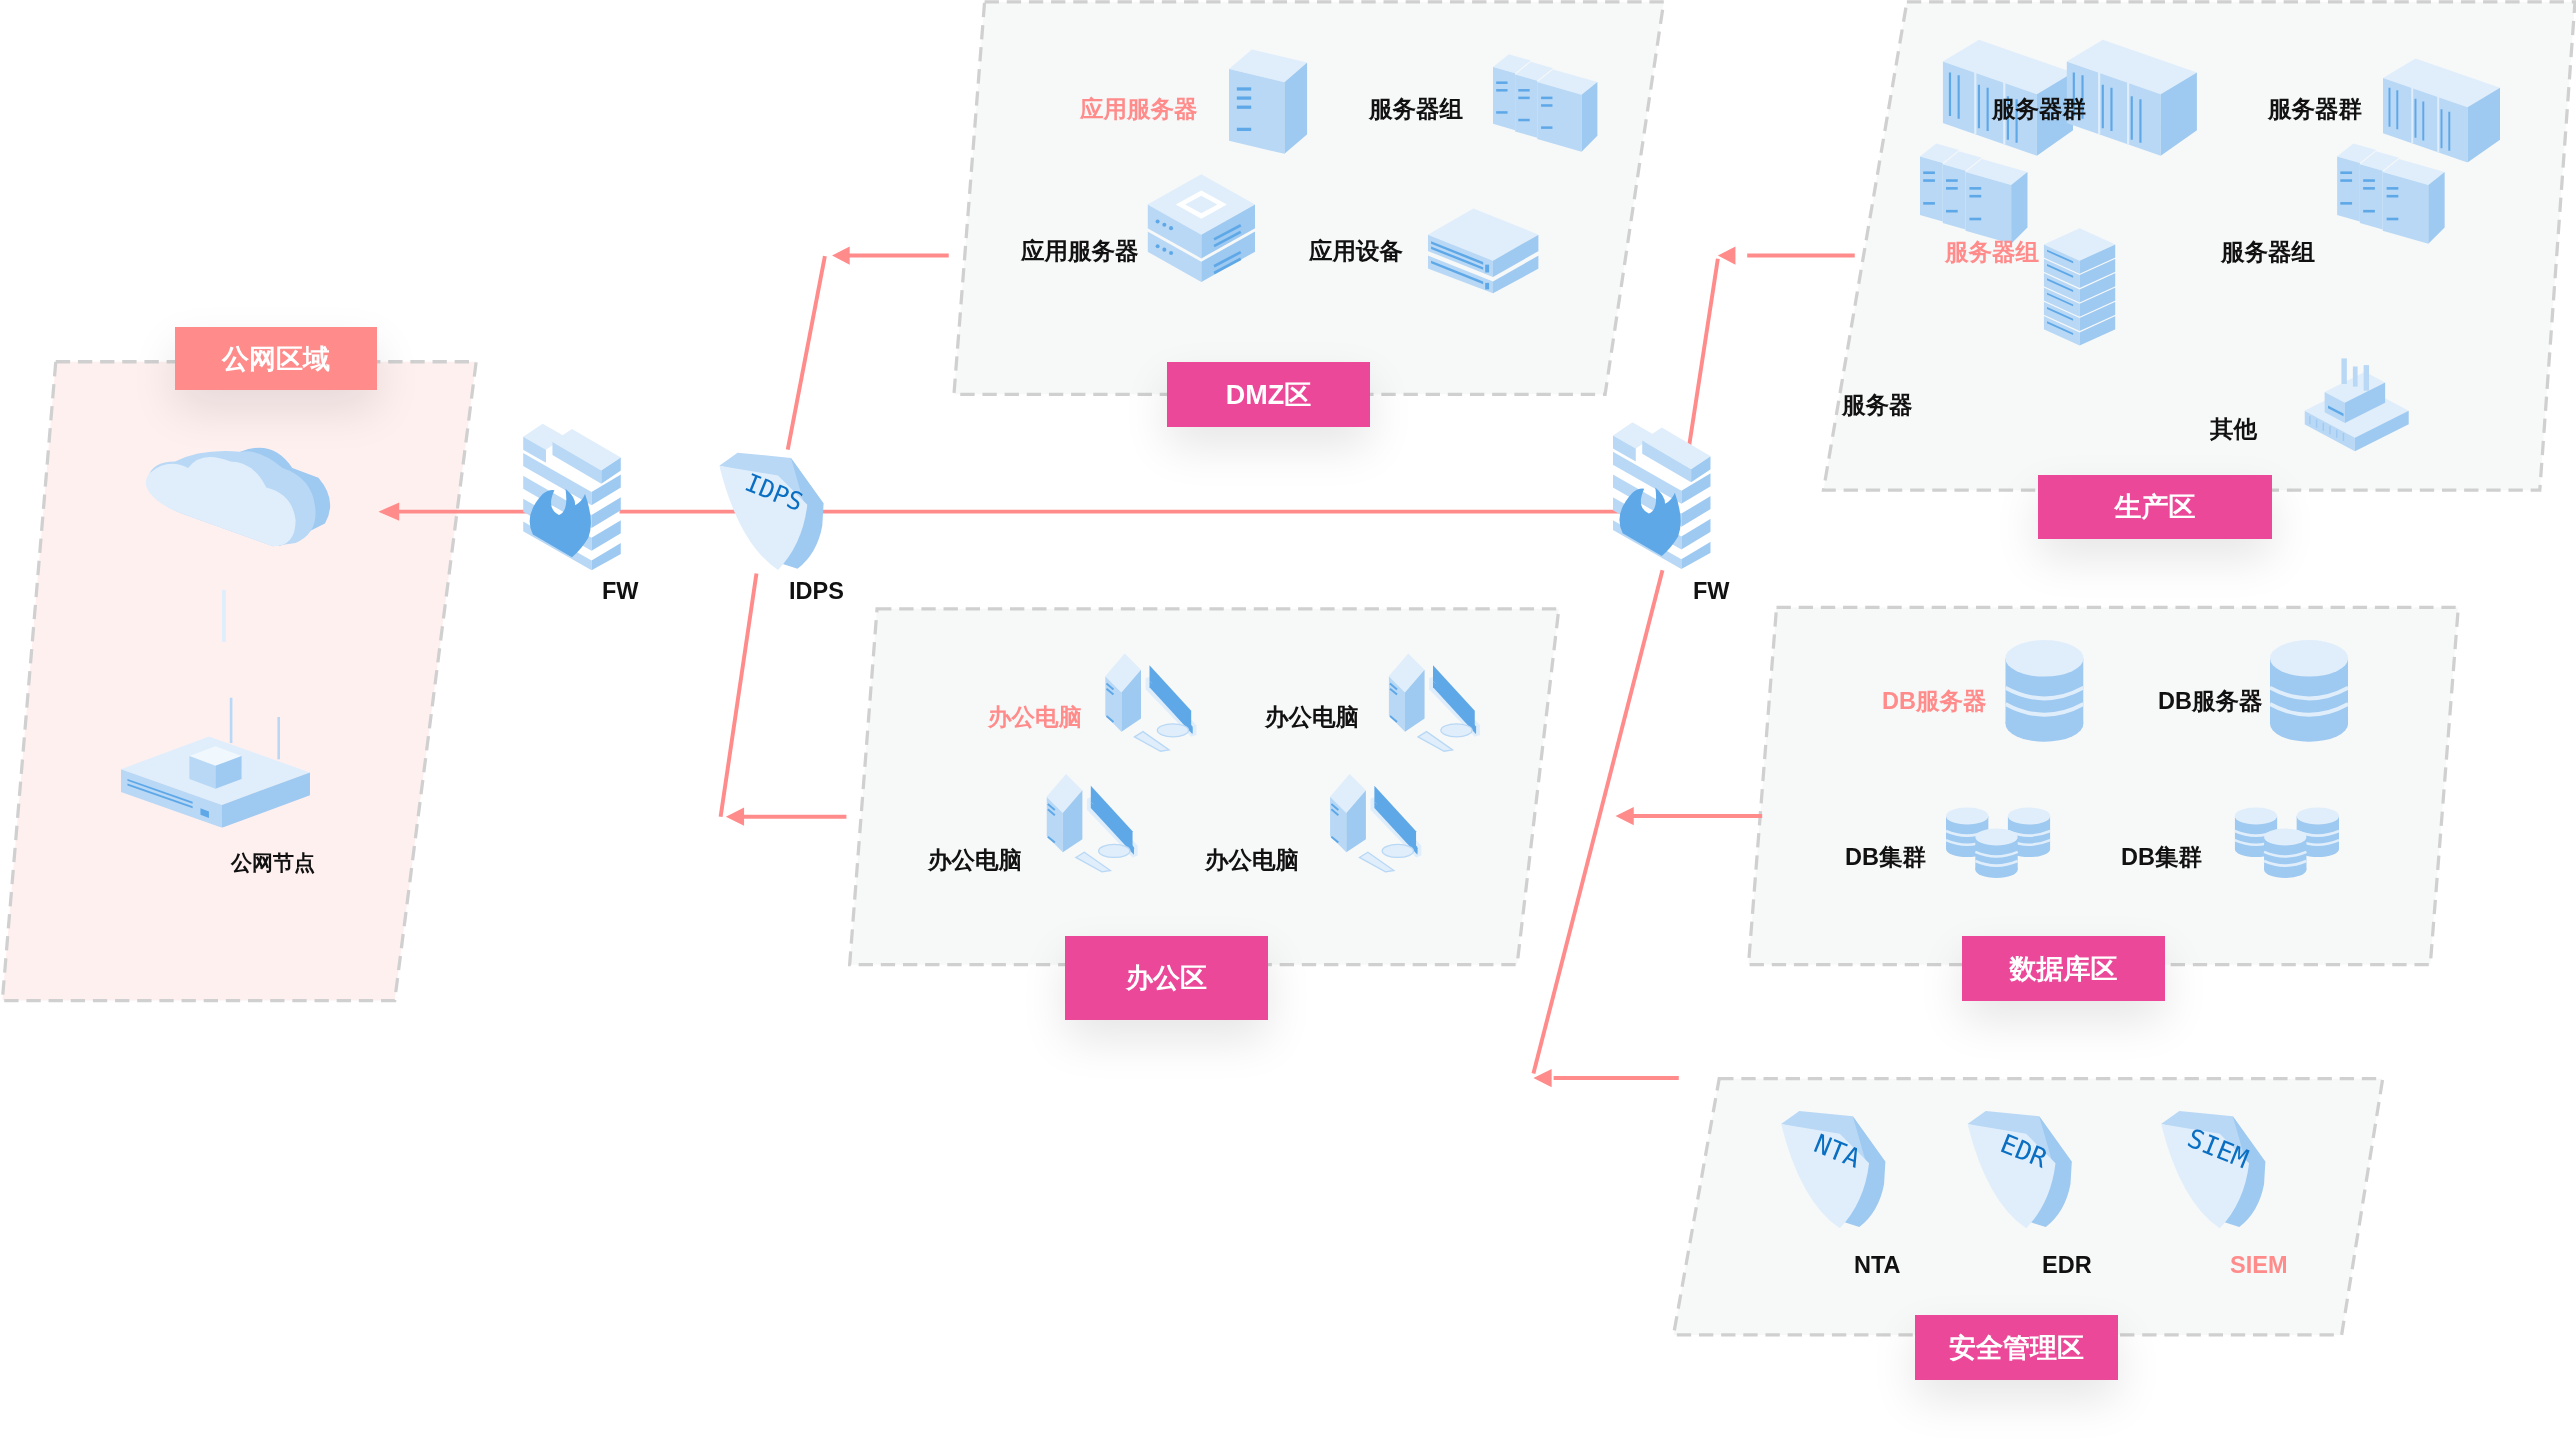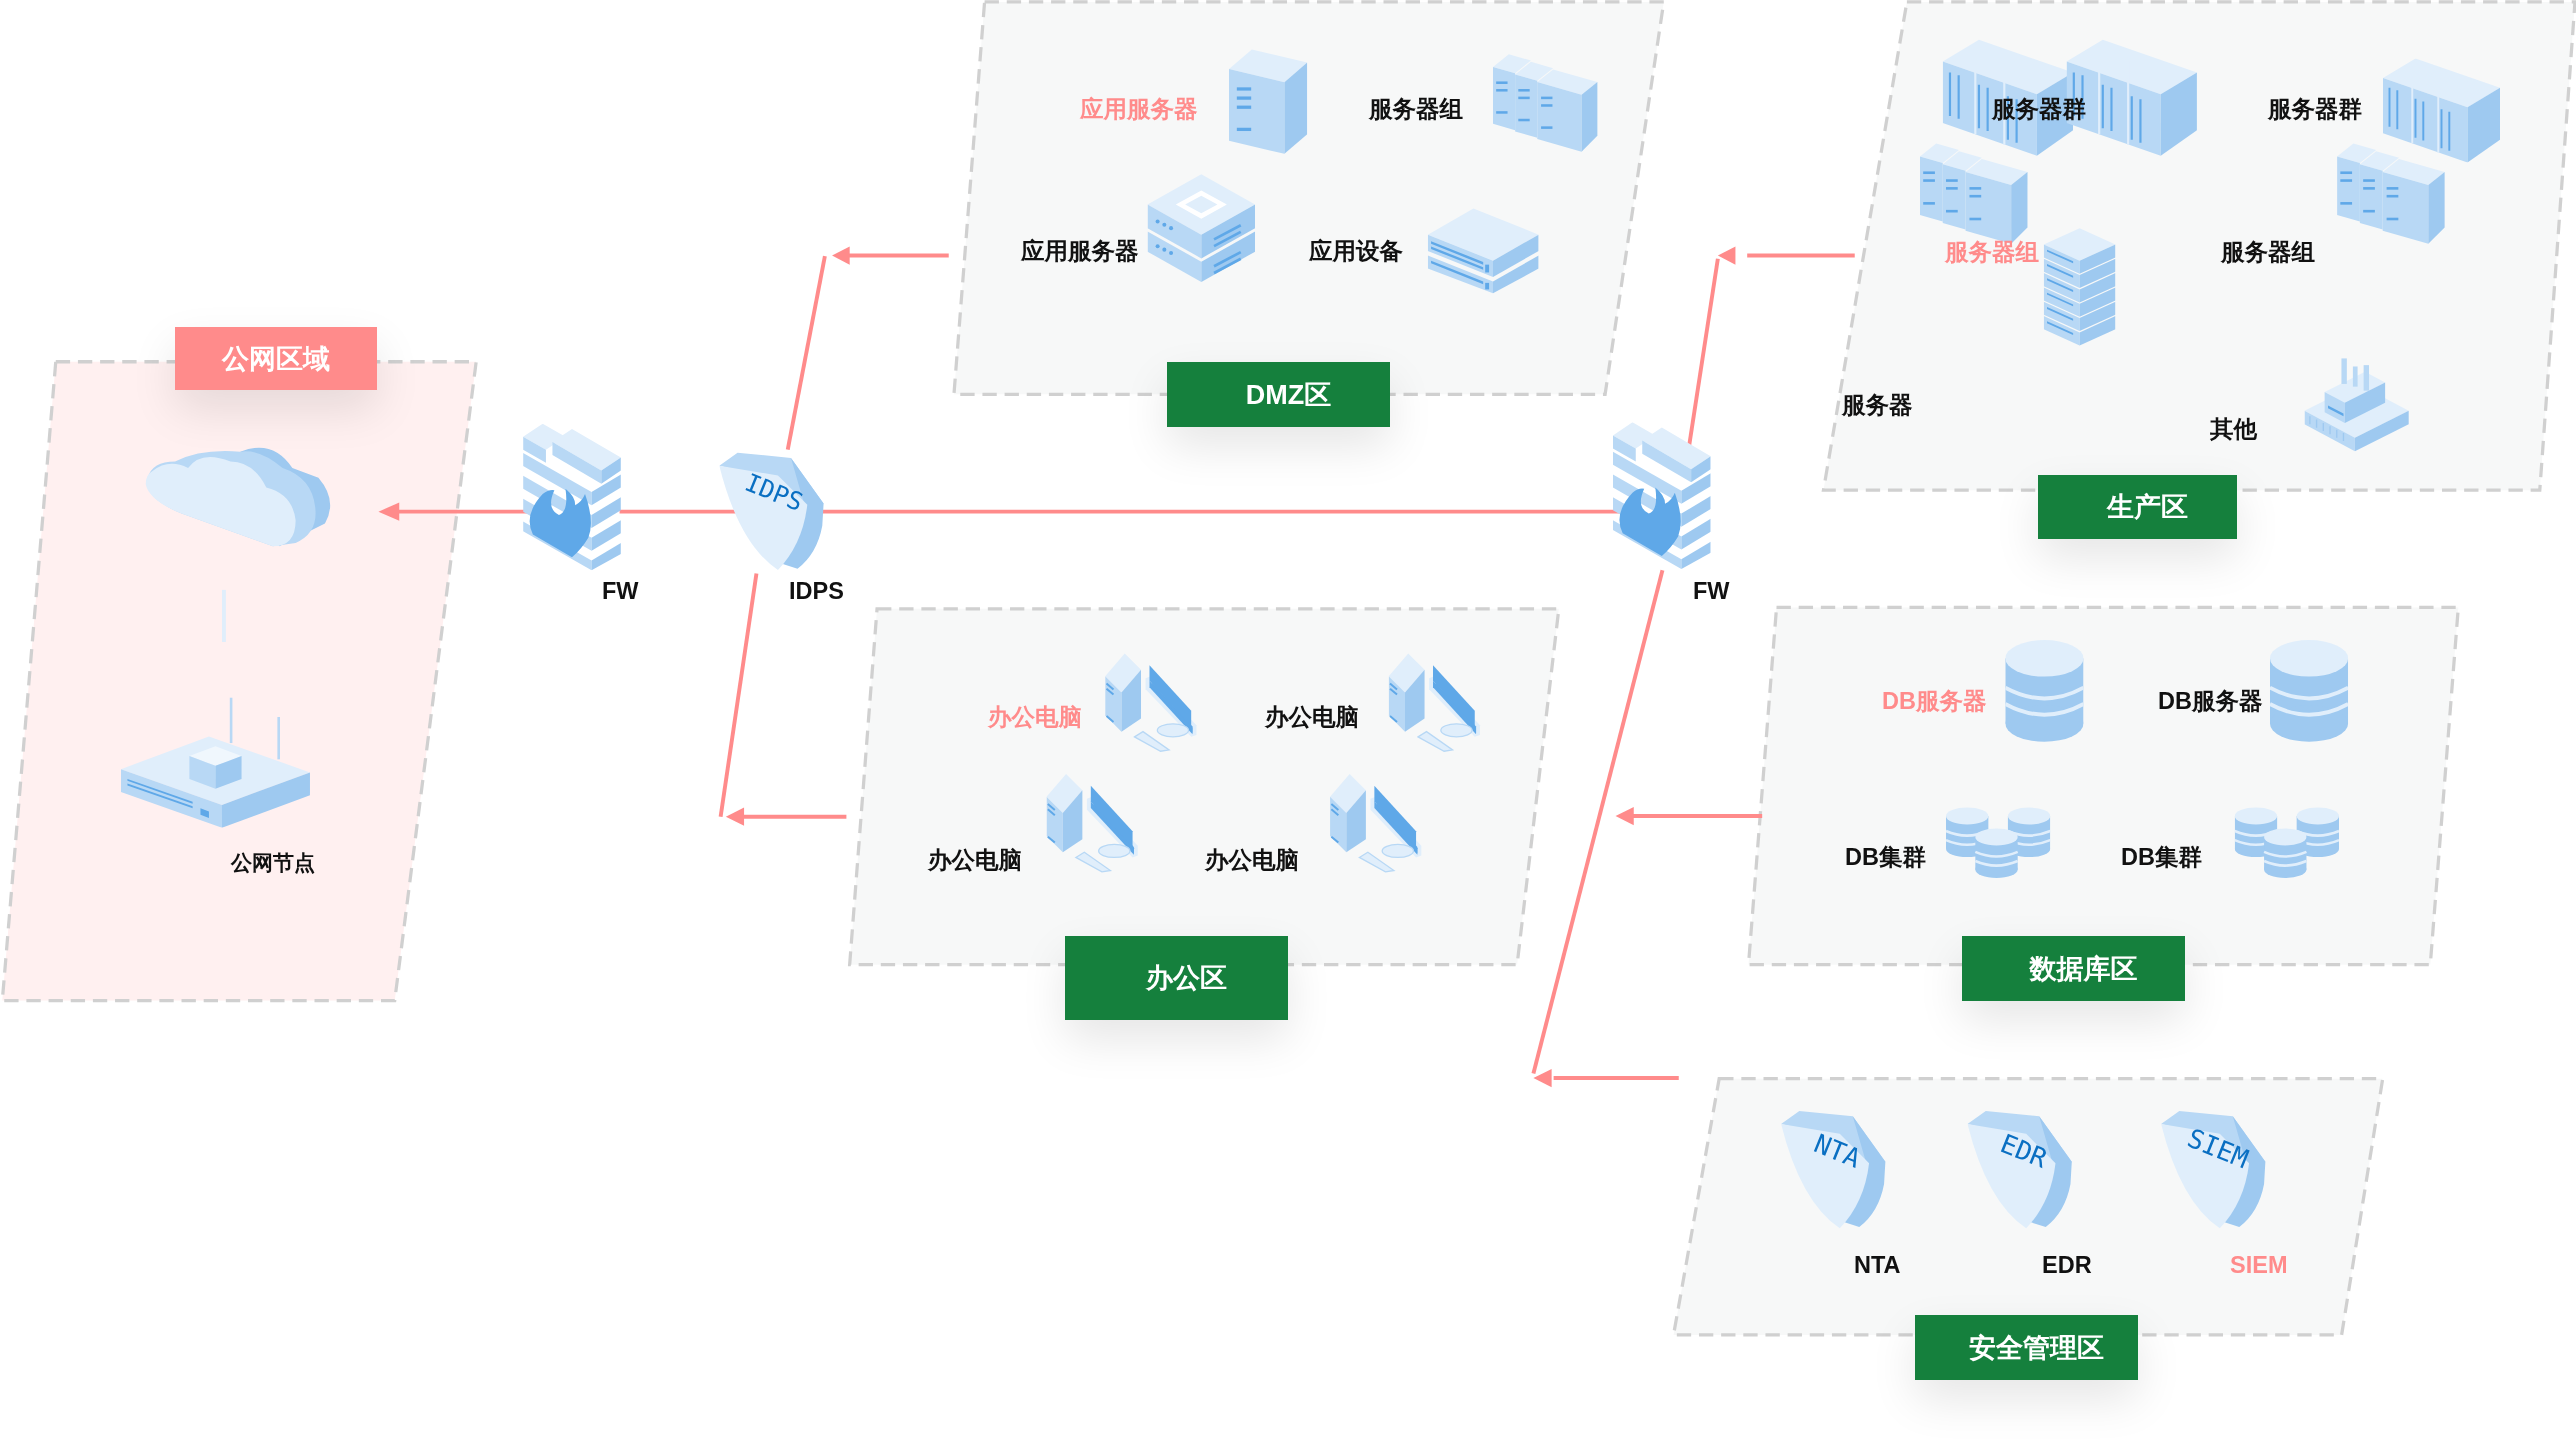--- a/index.html
+++ b/index.html
@@ -4,21 +4,21 @@
 <style>
   html, body { margin: 0; padding: 0; background: #ffffff; }
   body { width: 2576px; height: 1447px; position: relative; overflow: hidden;
          font-family: "Liberation Sans", "DejaVu Sans", sans-serif; }
   #stage { position: absolute; left: 0; top: 0; width: 2576px; height: 1447px; }
   .zone-title {
     position: absolute; color: #ffffff; font-weight: bold; font-size: 27px;
     display: flex; align-items: center; justify-content: center;
     box-shadow: 0 19.6px 46px rgba(0,0,0,0.10);
   }
-  .zone-title.dark { background: #15803d; padding-left: 20px; }
+  .zone-title.dark { background: #ec4899; }
   .zone-title.pink { background: #ff8b8b; }
   .lbl { position: absolute; font-weight: bold; font-size: 23.5px; color: #111111; white-space: nowrap; }
   .lbl.hl { color: #ff8b8b; }
   .lbl.sm { font-size: 21px; }
 </style>
 </head>
 <body>
 
 <svg id="stage" width="2576" height="1447" viewBox="0 0 3951 2220" xmlns="http://www.w3.org/2000/svg">
   <defs>
@@ -352,21 +352,21 @@
     <text x="3340" y="1770" font-family="DejaVu Sans Mono, monospace" font-size="40" fill="#0a6fc2" transform="rotate(22 3380 1795)">SIEM</text>
   </g>
 </svg>
 
 <svg style="position:absolute;left:2383px;top:55px;" width="117" height="111" viewBox="0 0 180 160">
   <use href="#sym-cluster" x="0" y="0" width="180" height="160"></use>
 </svg>
 
 <div class="zone-title pink" style="left:175px;top:327px;width:202px;height:63px;">公网区域</div>
 <div class="zone-title dark" style="left:1167px;top:362px;width:203px;height:65px;">DMZ区</div>
-<div class="zone-title dark" style="left:2038px;top:475px;width:179px;height:64px;">生产区</div>
+<div class="zone-title dark" style="left:2038px;top:475px;width:234px;height:64px;">生产区</div>
 <div class="zone-title dark" style="left:1065px;top:936px;width:203px;height:84px;">办公区</div>
 <div class="zone-title dark" style="left:1962px;top:936px;width:203px;height:65px;text-align:right;">数据库区</div>
 <div class="zone-title dark" style="left:1915px;top:1315px;width:203px;height:65px;">安全管理区</div>
 
 <div class="lbl sm" style="left:231px;top:849px;">公网节点</div>
 
 <div class="lbl" style="left:602px;top:578px;">FW</div>
 <div class="lbl" style="left:789px;top:578px;">IDPS</div>
 <div class="lbl" style="left:1693px;top:578px;">FW</div>
 

